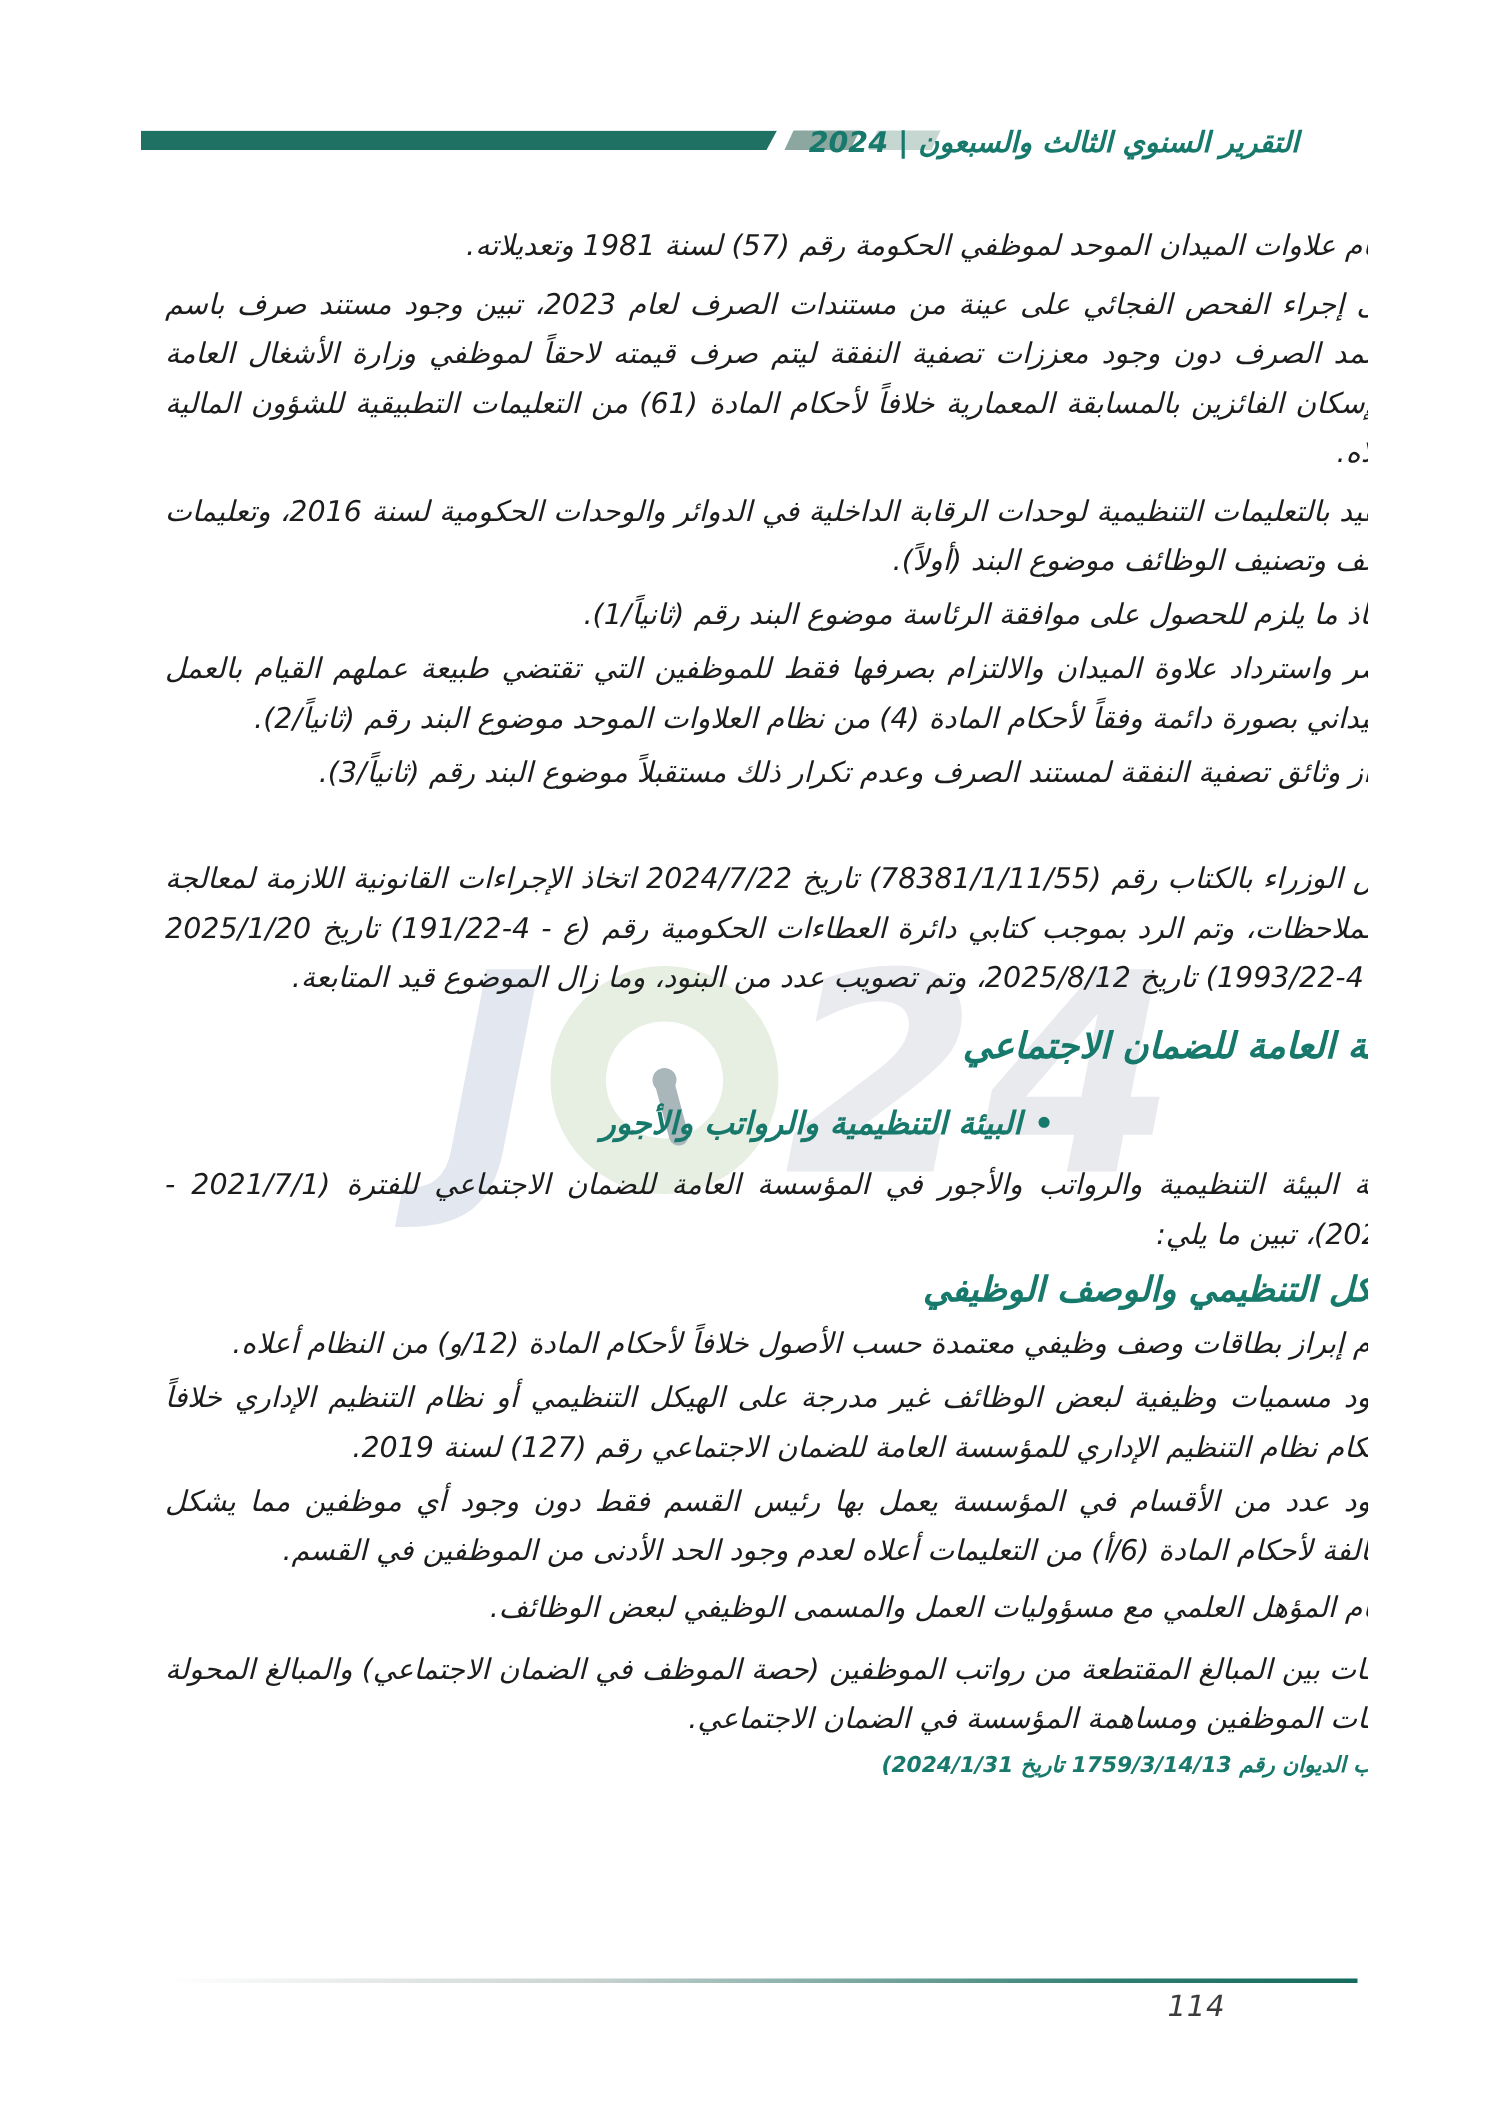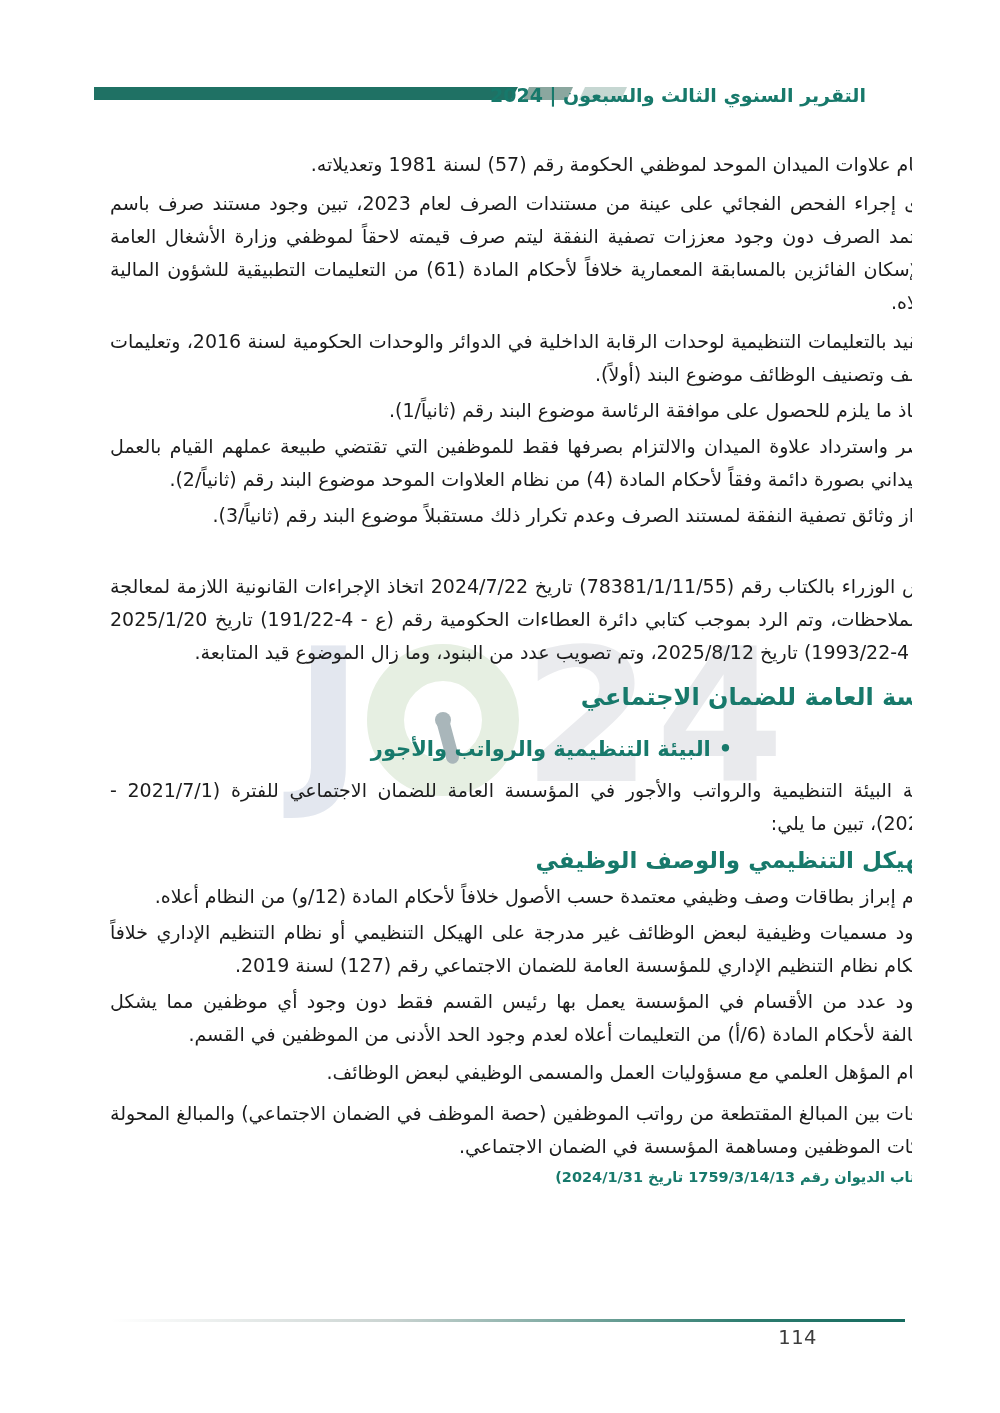--- a/index.html
+++ b/index.html
@@ -3,20 +3,21 @@
 <meta charset="utf-8">
 <style>
   html, body { margin: 0; padding: 0; background: #ffffff; }
   .page {
     position: relative;
     width: 912px;
     height: 1413px;
     background: #ffffff;
     overflow: hidden;
     font-family: "DejaVu Sans", sans-serif;
+    font-style: italic;
   }
 
   
   .header { position: absolute; top: 0; left: 0; right: 0; height: 120px; z-index: 2; }
   .hbar-dark {
     position: absolute; left: 94px; top: 87px; width: 424px; height: 13px;
     background: #1F7164;
     clip-path: polygon(0 0, 100% 0, calc(100% - 7px) 100%, 0 100%);
   }
   .seg { position: absolute; top: 87px; height: 13px; display: block; }

